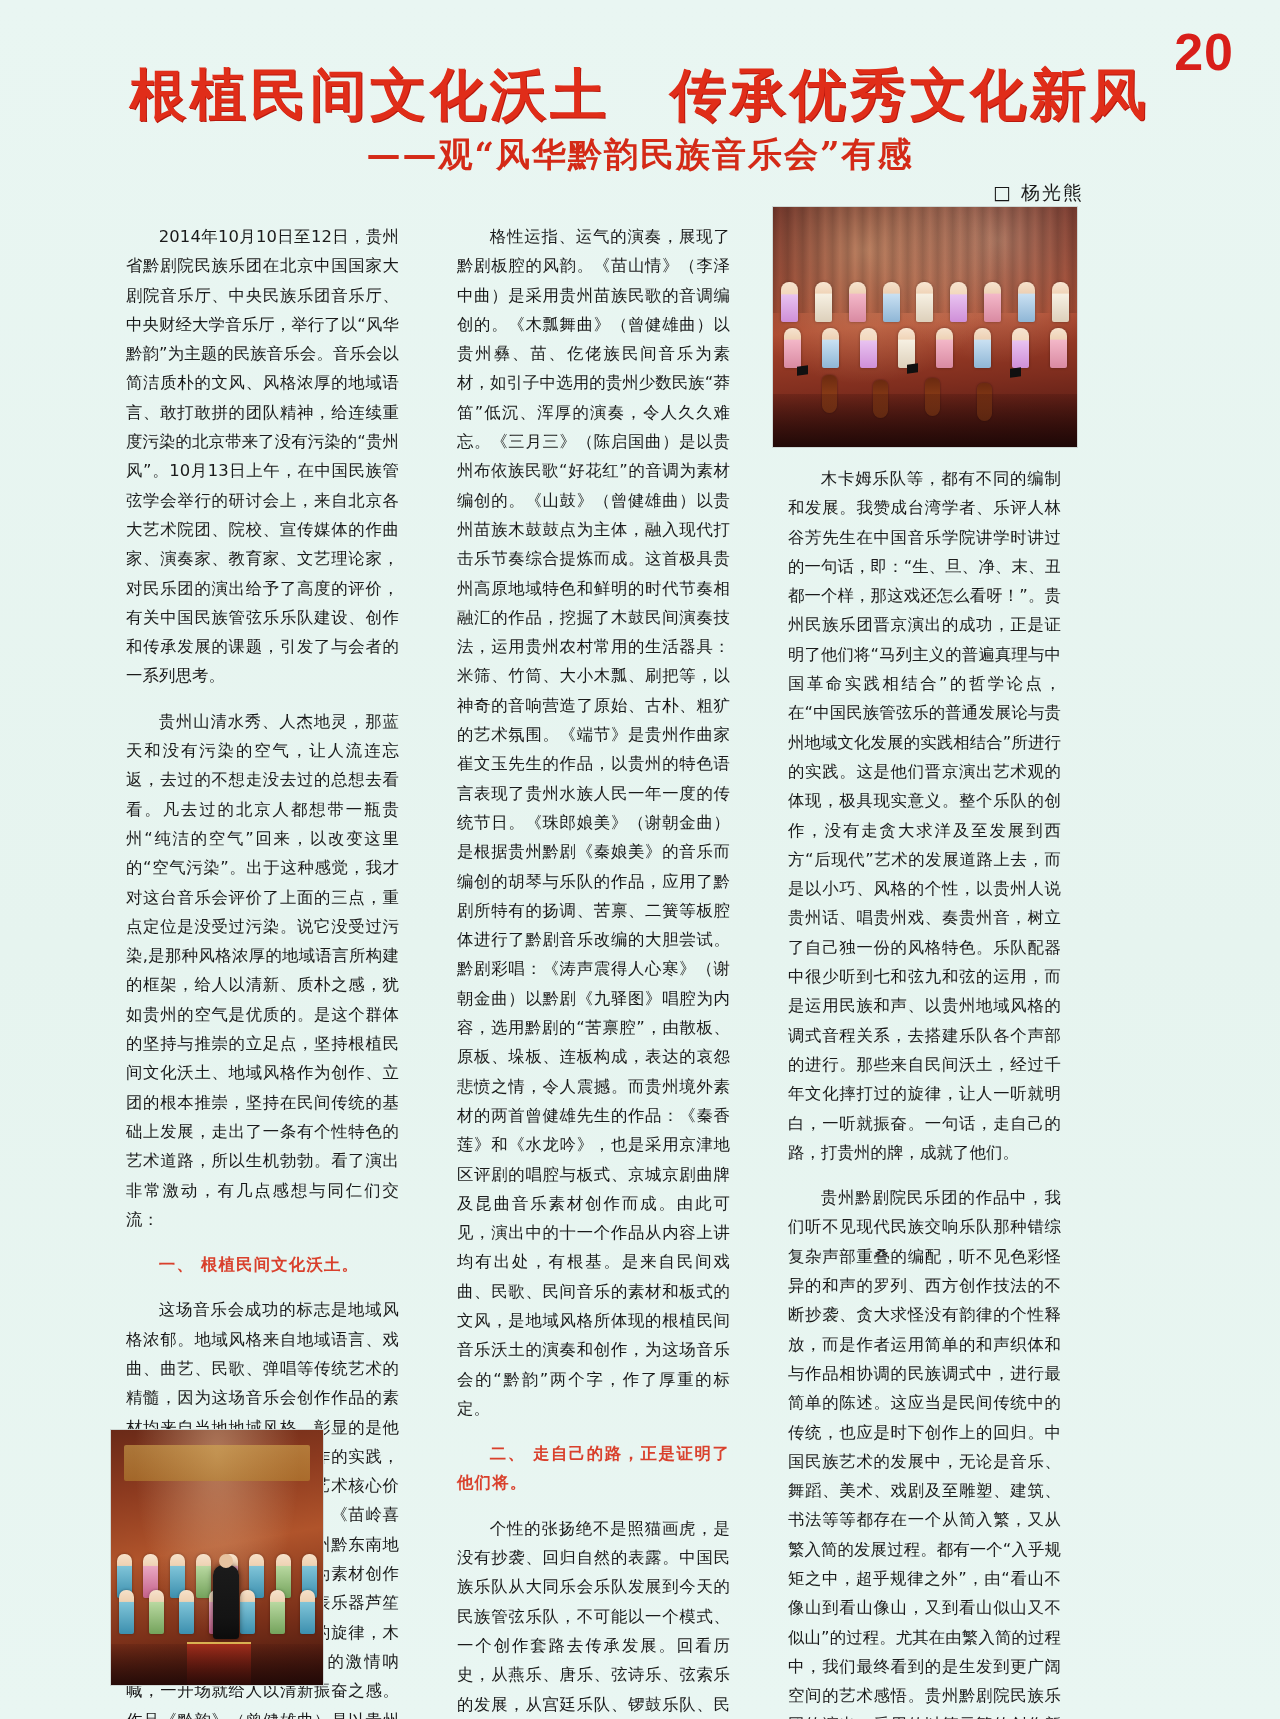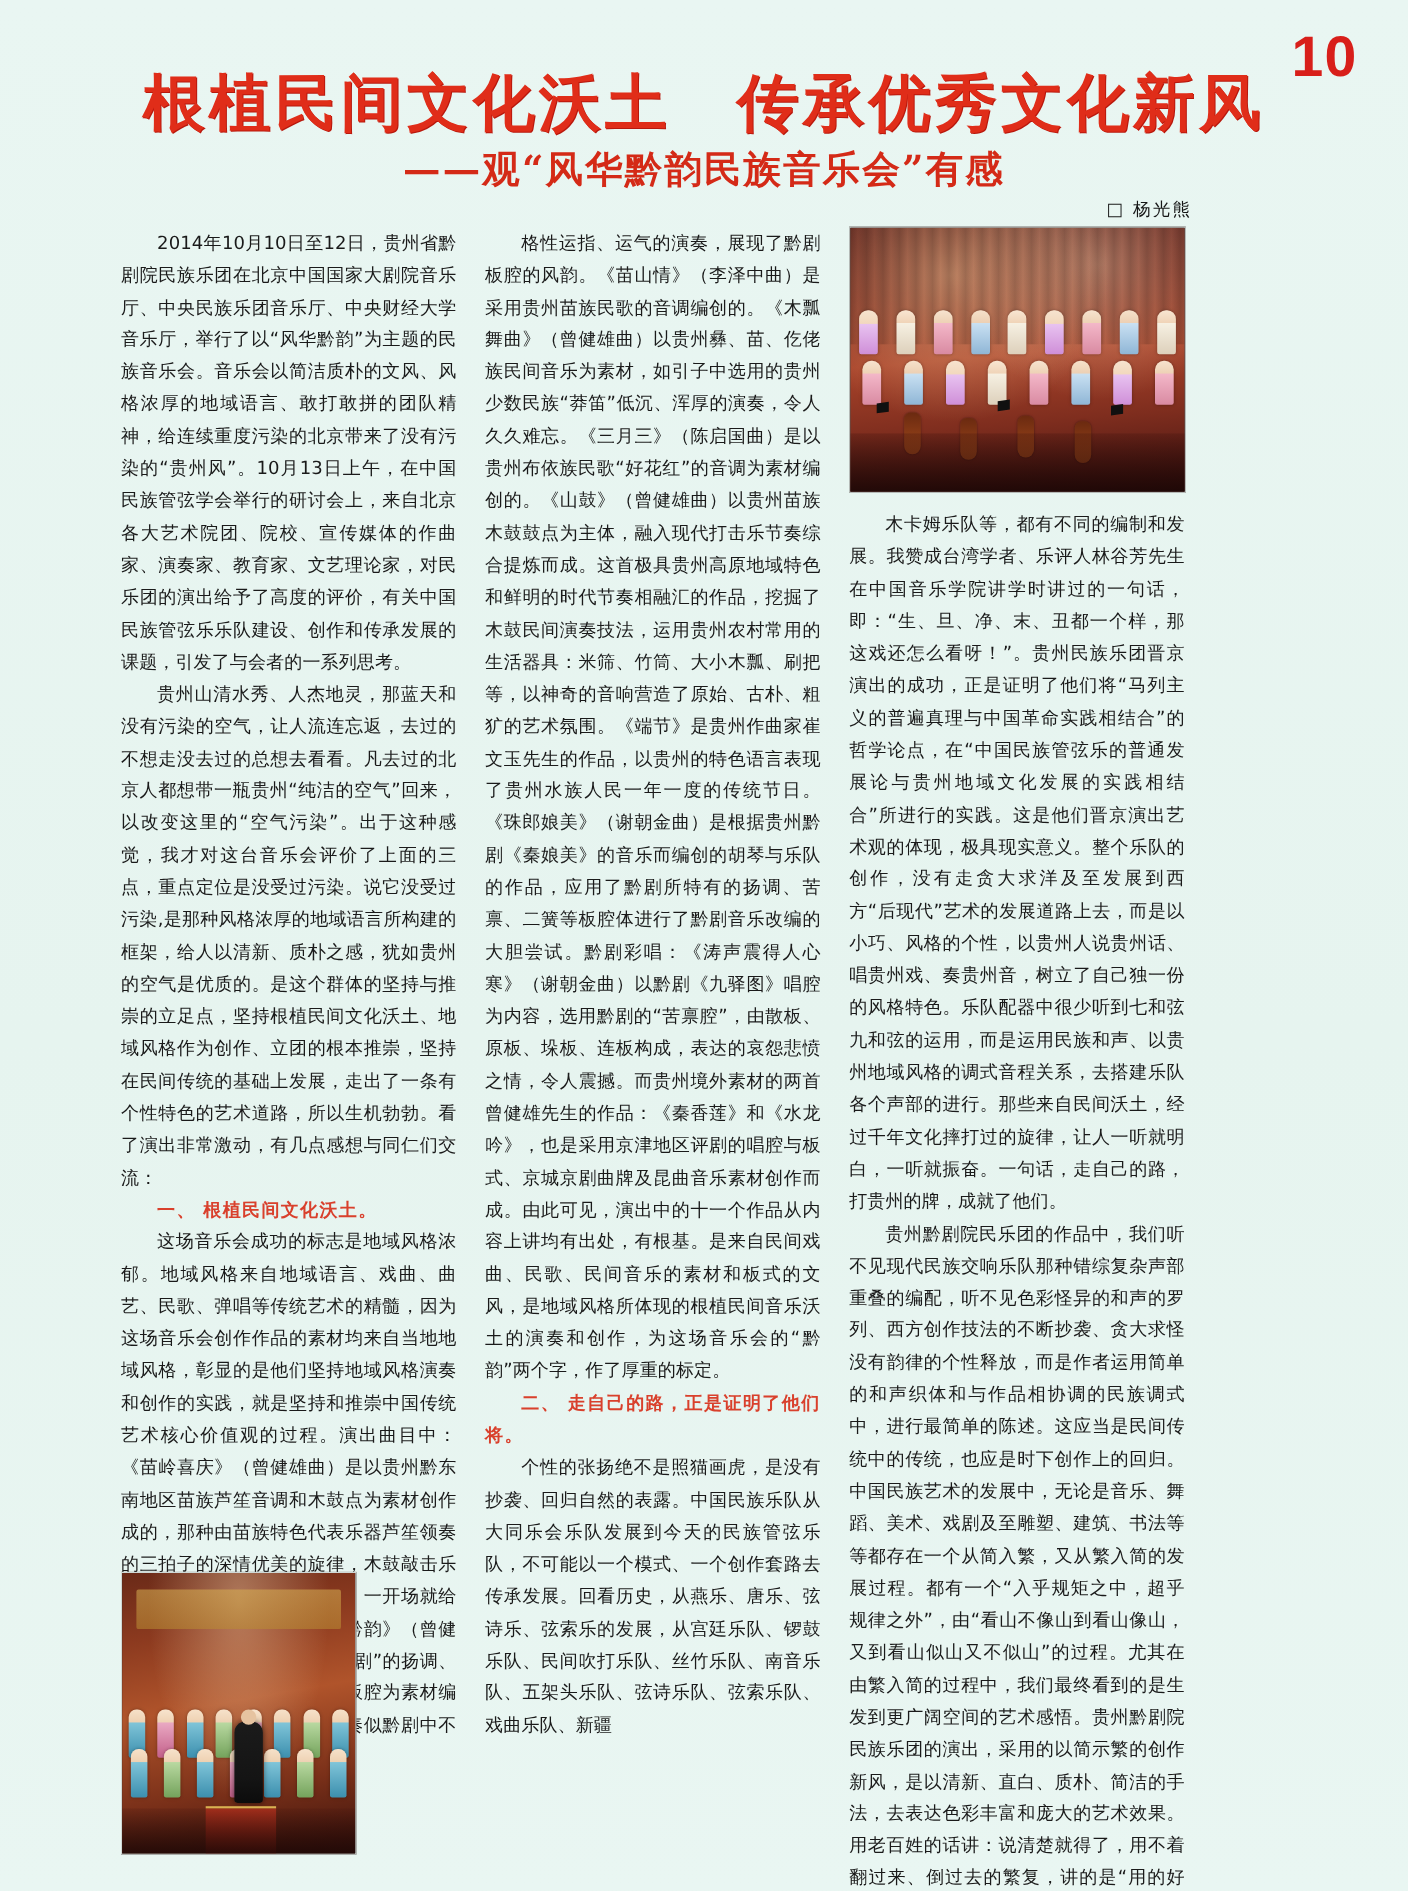--- a/index.html
+++ b/index.html
@@ -61,21 +61,21 @@
     line-height: 1.3;
     font-family: "DejaVu Serif", "Liberation Serif", serif;
     white-space: pre;
   }
 
   
   .byline {
     position: absolute;
     top: 180px;
     right: 196px;
-    font-size: 16px;
+    font-size: 19px;
     color: #161616;
     letter-spacing: 2px;
     font-family: "DejaVu Serif", "Liberation Serif", serif;
     text-align: right;
   }
 
   
   .columns {
     position: absolute;
     top: 206px;
@@ -92,21 +92,21 @@
   .col-body {
     font-size: 16.4px;
     line-height: 29.3px;
     color: #1a1a1a;
     text-align: justify;
     text-justify: inter-character;
     font-family: "DejaVu Sans", "Liberation Sans", sans-serif;
     letter-spacing: 0.1px;
   }
   .col-body p {
-    margin: 0;
+    margin: 16px;
     text-indent: 2em;
   }
   .subhead {
     color: #d9402c;
     font-weight: bold;
     margin: 0;
     text-indent: 2em;
     letter-spacing: 1.2px;
     font-family: "DejaVu Serif", "Liberation Serif", serif;
   }
@@ -224,21 +224,21 @@
   .ph2-floor {
     position: absolute; left:0; bottom:0; width:100%; height: 16%;
     background: linear-gradient(180deg, rgba(70,20,14,.2), rgba(30,8,6,.85));
   }
 </style>
 </head>
 <body>
 
 <div class="page">
 
-  <div class="page-number">10</div>
+  <div class="page-number">20</div>
 
   <div class="headline-block">
     <div class="headline-main">根植民间文化沃土　传承优秀文化新风</div>
     <div class="headline-sub">——观“风华黔韵民族音乐会”有感</div>
   </div>
 
   <div class="byline">□ 杨光熊</div>
 
   <div class="columns">
 

